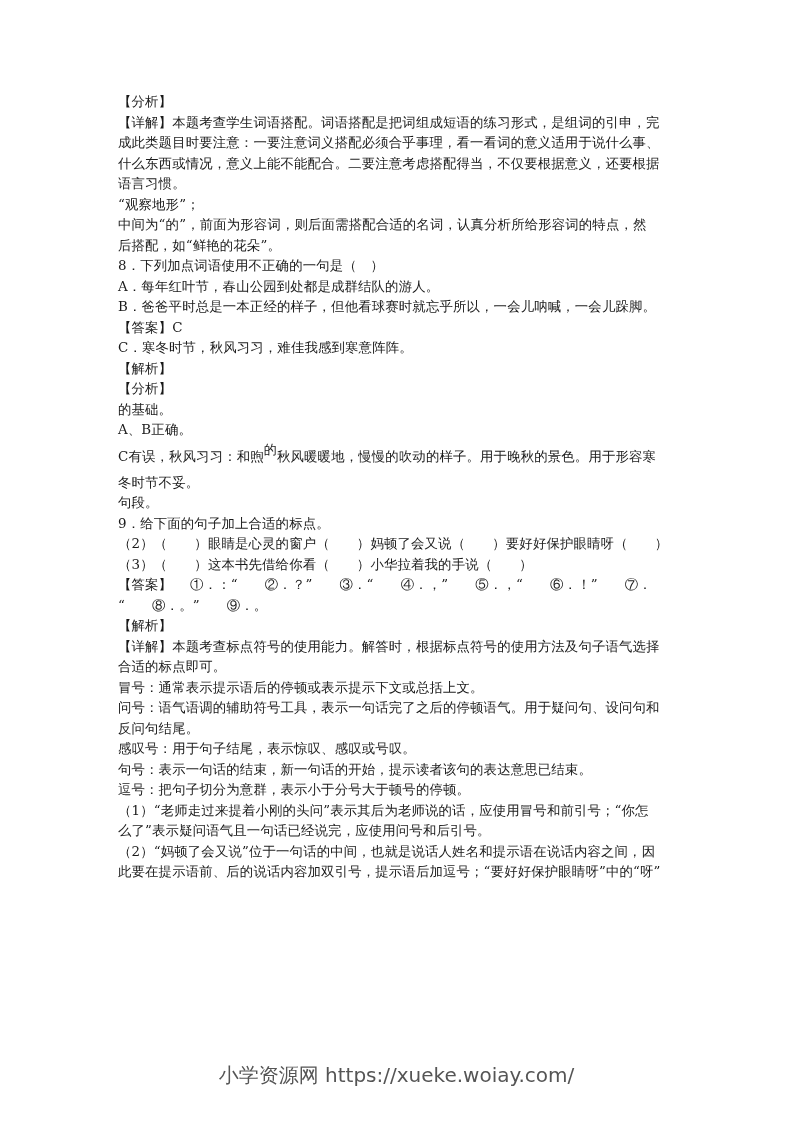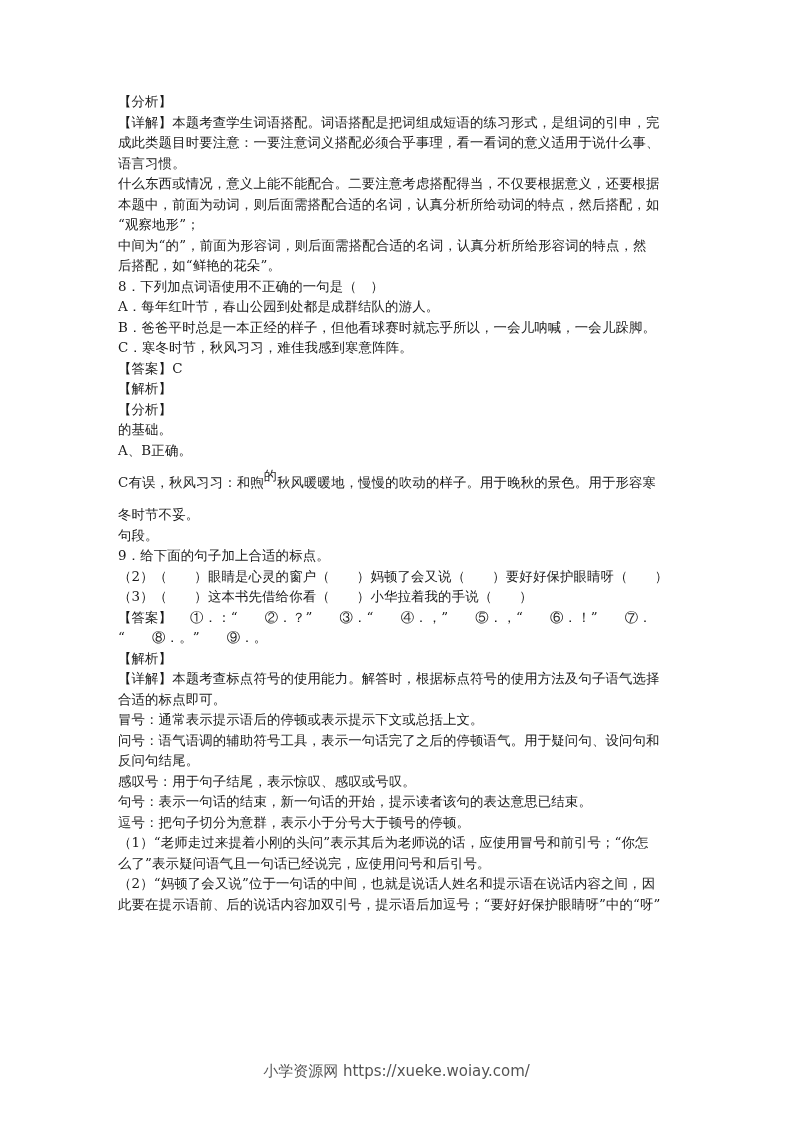--- a/index.html
+++ b/index.html
@@ -1,43 +1,42 @@
 <!DOCTYPE html>
 <html><head>
 <meta charset="utf-8">
 <style>
   html, body { margin: 0; padding: 0; background: #ffffff; }
   body { width: 793px; height: 1122px; position: relative; overflow: hidden;
          font-family: "DejaVu Serif", "Liberation Serif", serif; color: #1a1a1a; }
   .page { position: absolute; left: 118px; top: 92px; width: 562px; }
   .ln { font-size: 13.4px; line-height: 20.5px; white-space: nowrap; letter-spacing: 0.15px; }
-  .gap-top { margin-top: 6px; }
+  .gap-top { }
   .sup-char { position: relative; top: -7px; font-size: 13px; }
   .cline { line-height: 32px; }
   .footer { position: absolute; left: 0; width: 793px; top: 1062px; text-align: center;
-            font-family: "DejaVu Sans", "Liberation Sans", sans-serif; font-size: 15px; color: #555555; }
+            font-family: "DejaVu Sans", "Liberation Sans", sans-serif; font-size: 20px; color: #555555; }
 </style>
 </head>
 <body>
 
 <div class="page">
   <div class="ln">【分析】</div>
   <div class="ln">【详解】本题考查学生词语搭配。词语搭配是把词组成短语的练习形式，是组词的引申，完</div>
   <div class="ln">成此类题目时要注意：一要注意词义搭配必须合乎事理，看一看词的意义适用于说什么事、</div>
+  <div class="ln">什么东西或情况，意义上能不能配合。二要注意考虑搭配得当，不仅要根据意义，还要根据</div>
   <div class="ln">语言习惯。</div>
-  <div class="ln">什么东西或情况，意义上能不能配合。二要注意考虑搭配得当，不仅要根据意义，还要根据</div>
-  <div class="ln">本题中，前面为动词，则后面需搭配合适的名词，认真分析所给动词的特点，然后搭配，如</div>
   <div class="ln">“观察地形”；</div>
   <div class="ln">中间为“的”，前面为形容词，则后面需搭配合适的名词，认真分析所给形容词的特点，然</div>
   <div class="ln">后搭配，如“鲜艳的花朵”。</div>
   <div class="ln">8．下列加点词语使用不正确的一句是（　）</div>
   <div class="ln">A．每年红叶节，春山公园到处都是成群结队的游人。</div>
   <div class="ln">B．爸爸平时总是一本正经的样子，但他看球赛时就忘乎所以，一会儿呐喊，一会儿跺脚。</div>
+  <div class="ln">【答案】C</div>
   <div class="ln">C．寒冬时节，秋风习习，难佳我感到寒意阵阵。</div>
-  <div class="ln">【答案】C</div>
   <div class="ln">【解析】</div>
   <div class="ln">【分析】</div>
   <div class="ln">的基础。</div>
   <div class="ln">A、B正确。</div>
 
   <div class="ln cline gap-top">
     <span>C有误，秋风习习：和煦</span><span class="sup-char">的</span><span>秋风暖暖地，慢慢的吹动的样子。用于晚秋的景色。用于形容寒</span>
   </div>
 
   <div class="ln gap-top">冬时节不妥。</div>

